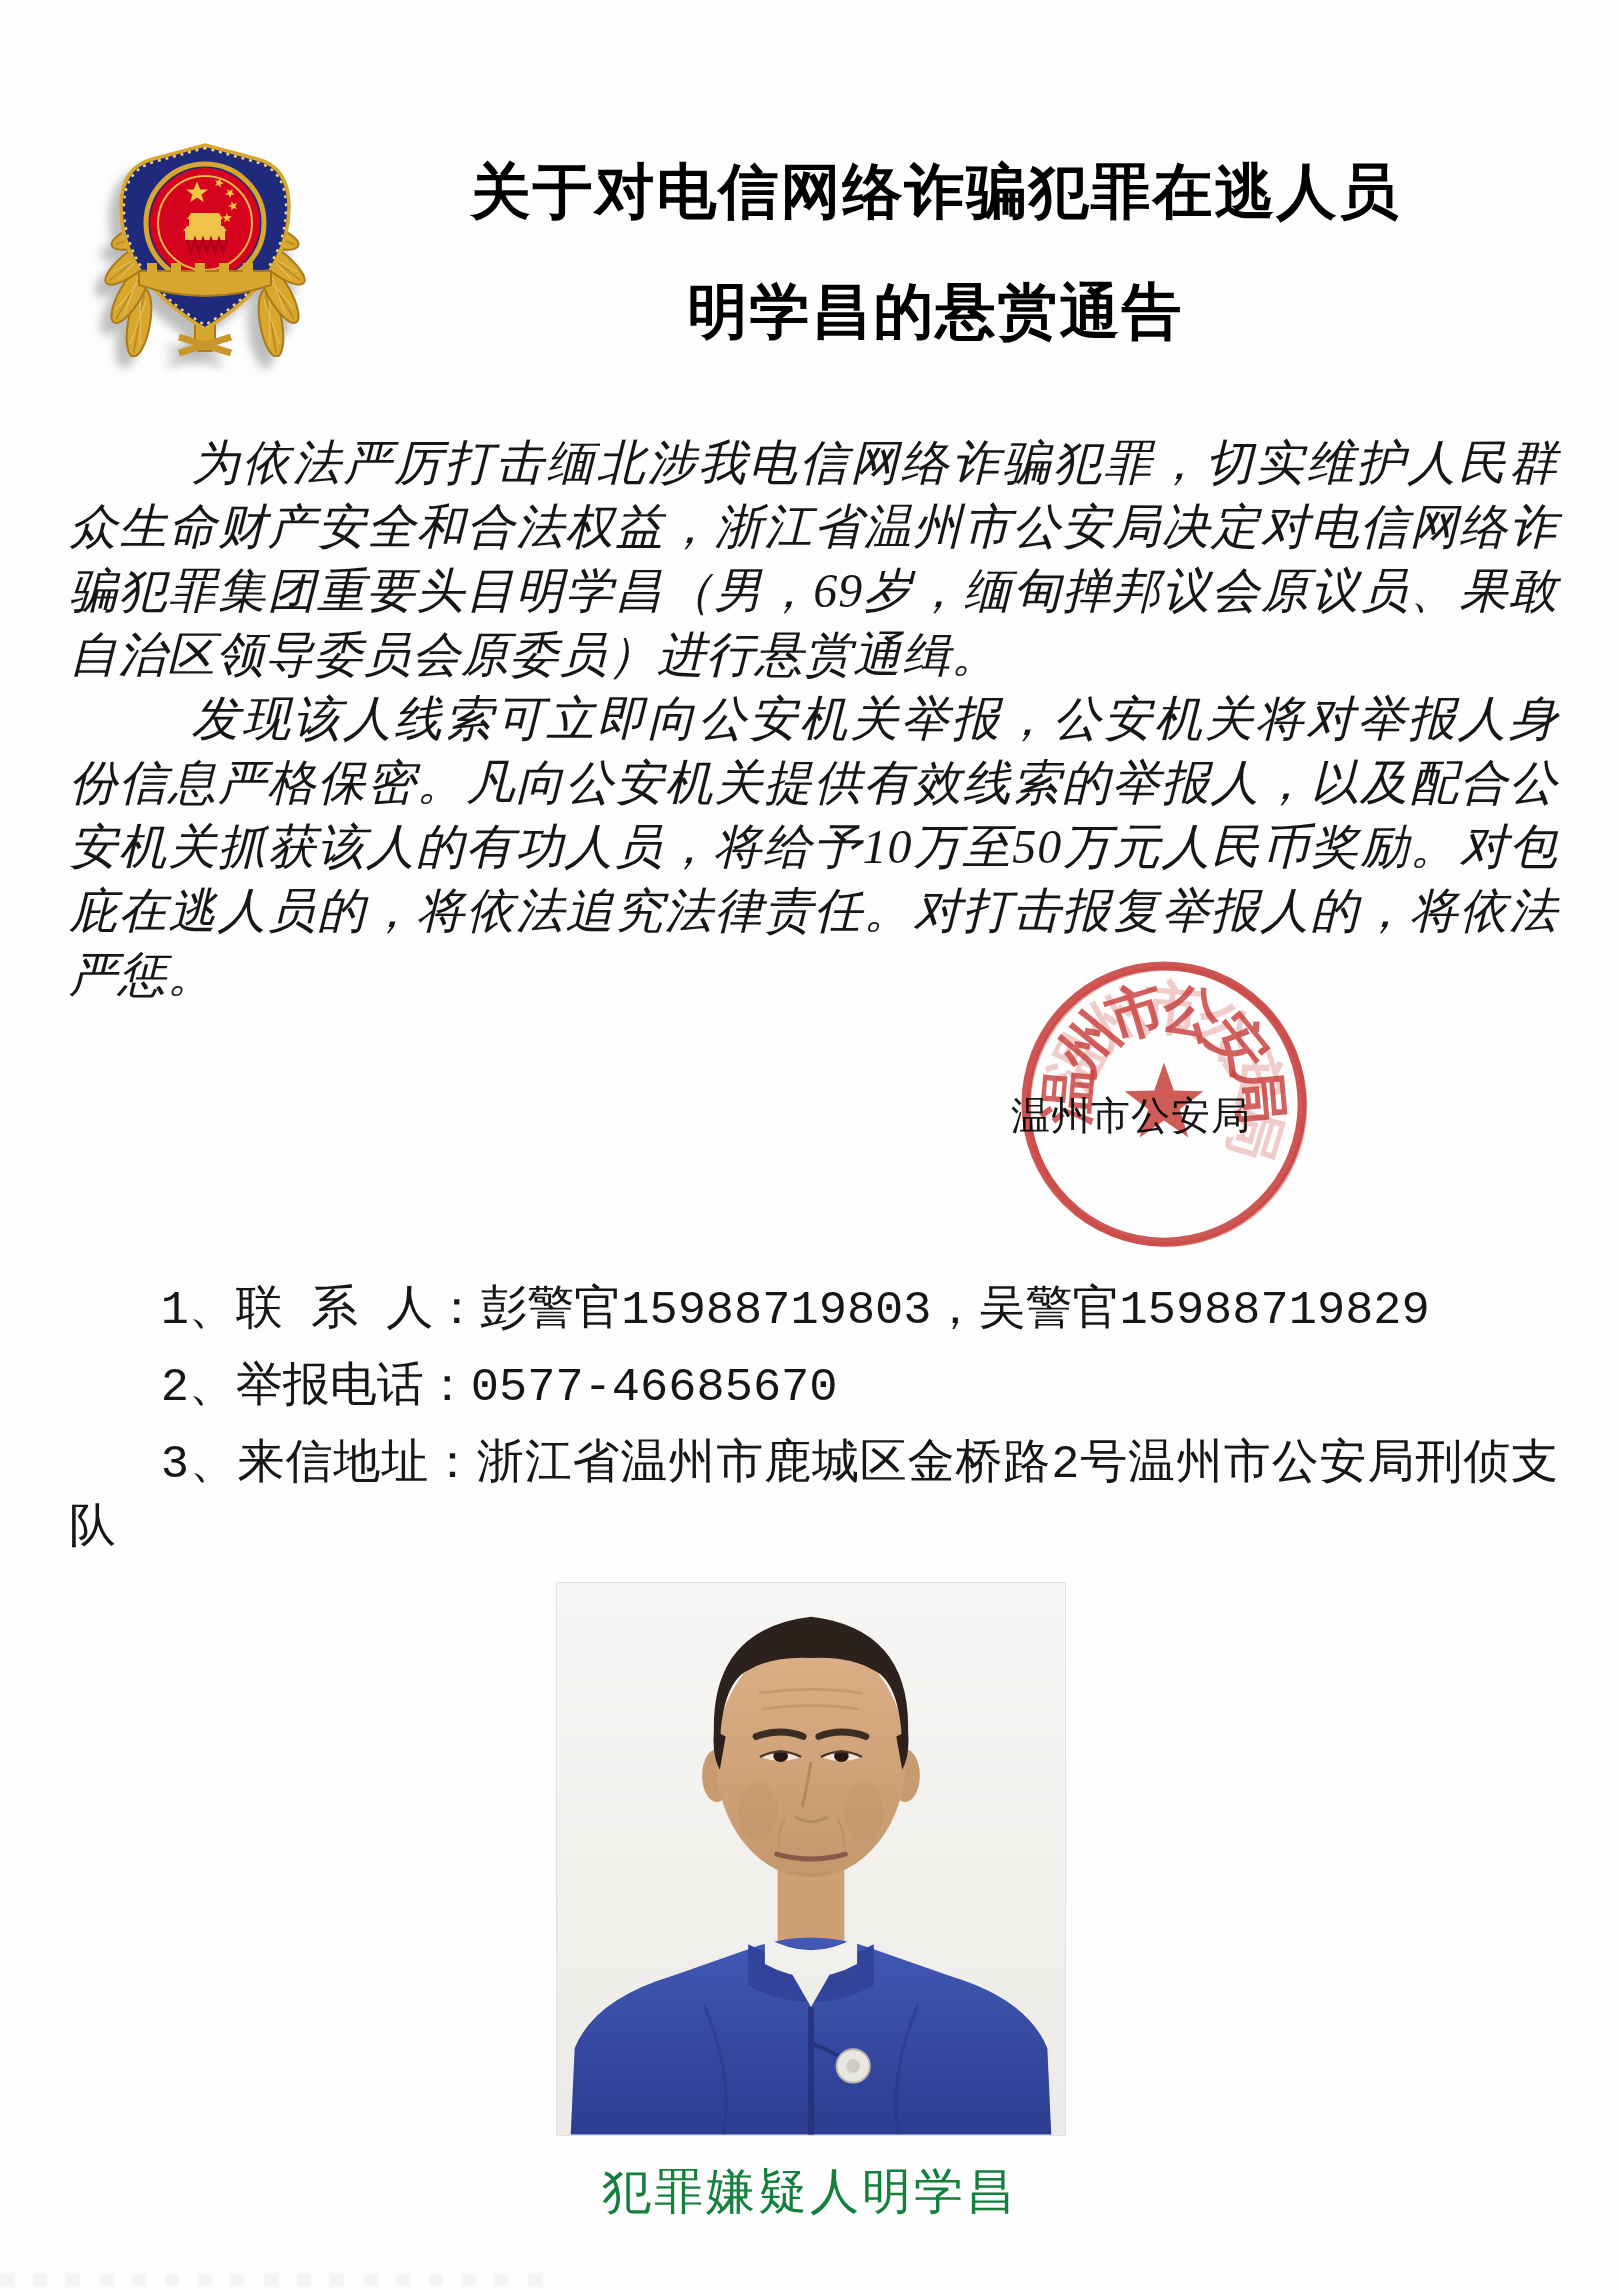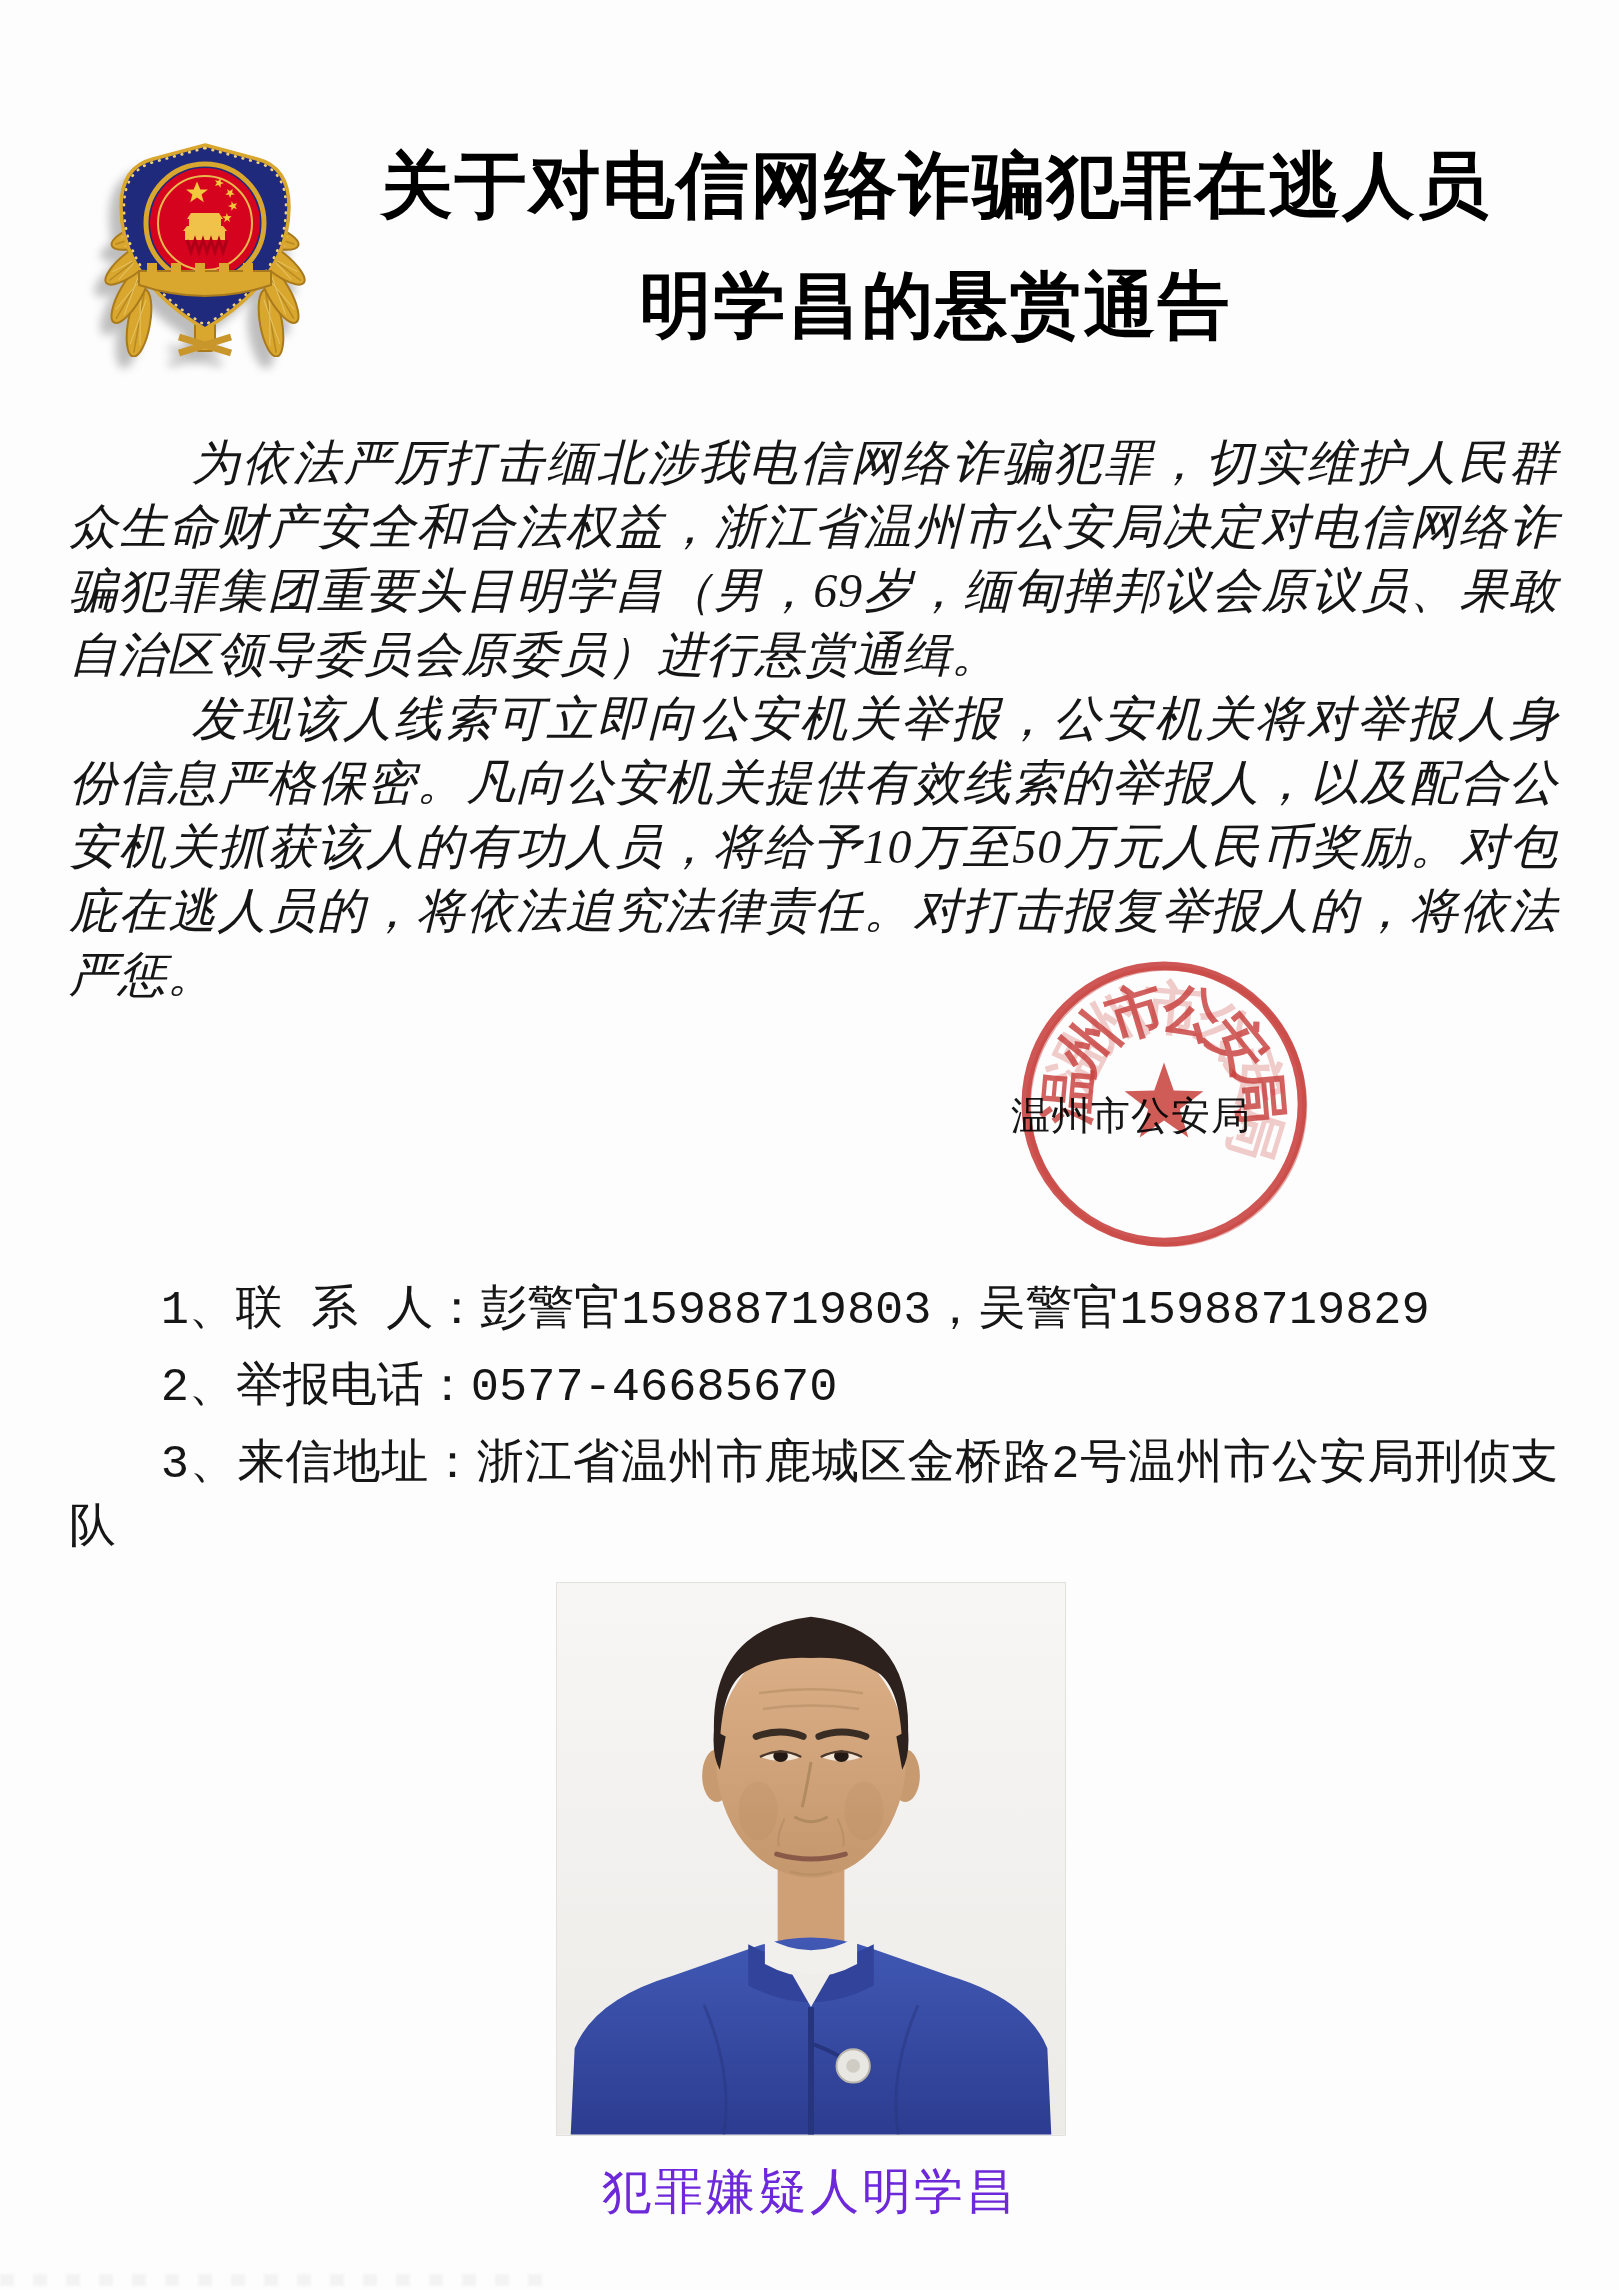--- a/index.html
+++ b/index.html
@@ -11,22 +11,22 @@
     font-family:"Liberation Serif","DejaVu Serif",serif;
     color:var(--text-black,#161616);
   }
   
   .emblem{
     position:absolute;left:99px;top:131px;width:212px;height:229px;
     filter:drop-shadow(-9.9px 11.8px 4.9px rgba(110,110,110,.45));
   }
   
   .title{
-    position:absolute;left:305px;top:126px;width:1261px;
-    text-align:center;font-weight:bold;font-size:72px;line-height:120px;
+    position:absolute;left:305px;top:132px;width:1261px;
+    text-align:center;font-weight:bold;font-size:60px;line-height:120px;
     color:#000;letter-spacing:2px;
   }
   
   .body-text{
     position:absolute;left:69px;top:431px;width:1489px;
     font-size:48px;line-height:64px;text-align:justify;
     letter-spacing:1px;
   }
   .body-text p{margin:0;text-indent:2.55em;font-style:italic;}
   
@@ -43,21 +43,21 @@
   }
   .contacts p{margin:0 0 12.8px 0;text-indent:1.95em;font-family:Liberation Mono, monospace;}
   
   .photo{
     position:absolute;left:556px;top:1582px;width:510px;height:554px;
     background:#f5f4f2;border:1px solid #e3e1de;box-sizing:border-box;
   }
   .photo svg{display:block;width:100%;height:100%;}
   .caption{
     position:absolute;left:465px;top:2159px;width:690px;
-    text-align:center;font-size:49px;letter-spacing:3px;color:#6d28d9;
+    text-align:center;font-size:49px;letter-spacing:3px;color:#15803d;
   }
   
   .artifact{
     position:absolute;left:0;top:2274px;width:552px;height:11.8px;
     background:repeating-linear-gradient(90deg,#bbb 0 13.8px,transparent 13.8px 33px);
     opacity:.14;filter:blur(1px);
   }
 </style>
 </head>
 <body>

